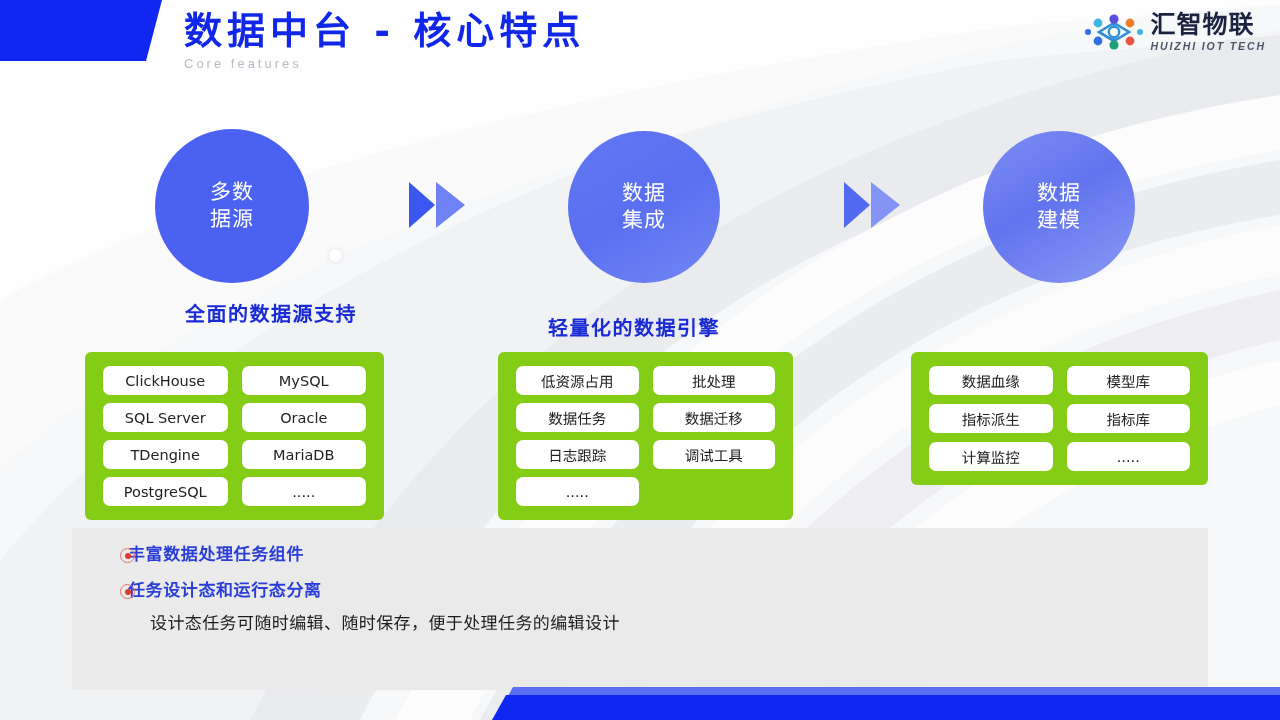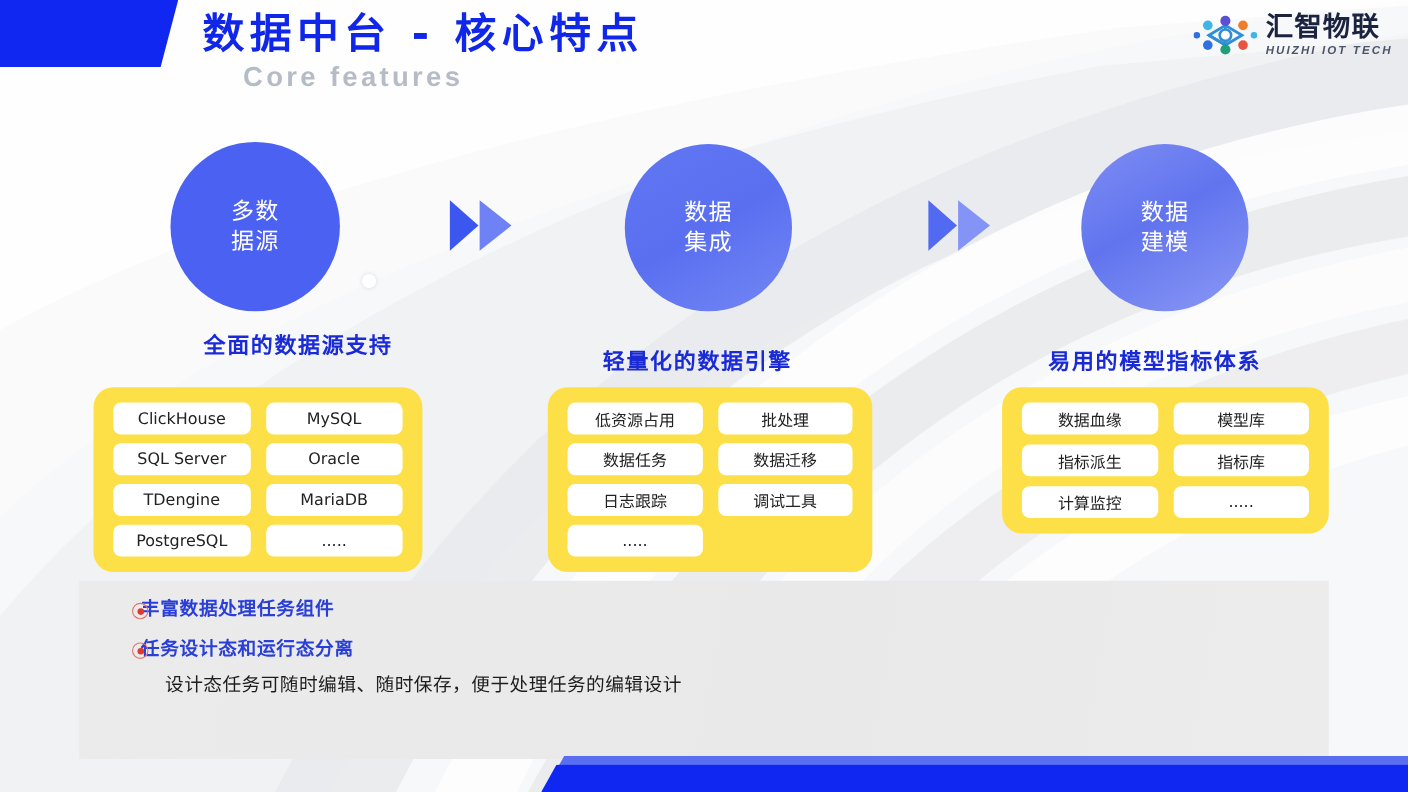--- a/index.html
+++ b/index.html
@@ -31,22 +31,22 @@
 
   
   .header { position:absolute; left:184px; top:8px; width:700px; }
   .title {
     font-size:38px; font-weight:bold; color:#1026e8;
     letter-spacing:5px; line-height:46px;
     font-family:"DejaVu Sans","Liberation Sans",sans-serif;
     white-space:nowrap;
   }
   .subtitle {
-    font-size:25px; color:#b6bcc6; letter-spacing:3px;
-    margin-top:2px; font-weight:bold;margin-left:37px;
+    font-size:13px; color:#b6bcc6; letter-spacing:3px;
+    margin-top:2px; font-weight:normal;
   }
 
   
   .logo { position:absolute; right:14px; top:10px; display:flex; align-items:center; gap:8px; }
   .logo-mark { width:58px; height:44px; flex:none; }
   .logo-text { display:flex; flex-direction:column; line-height:1; }
   .logo-cn {
     font-size:25px; font-weight:bold; color:#1b2340; letter-spacing:1px;
     font-family:"DejaVu Sans","Liberation Sans",sans-serif;
   }
@@ -85,21 +85,21 @@
     position:absolute; font-size:20px; font-weight:bold; color:#1a2bd6;
     letter-spacing:1.5px; white-space:nowrap;
     font-family:"DejaVu Sans","Liberation Sans",sans-serif;
   }
   .l1 { left:137px; top:298px;margin-left:48px; }
   .l2 { left:548px; top:312px; }
   .l3 { left:953px; top:312px; }
 
   
   .tagbox {
-    position:absolute; background:#fde047; border-radius:18px;
+    position:absolute; background:#84cc16; border-radius:6px;
     padding:14px 18px;
   }
   .tagbox-grid {
     display:grid; grid-template-columns:1fr 1fr;
     column-gap:14px; row-gap:8px;
   }
   .tag {
     background:#ffffff; border-radius:7px;
     height:29px; display:flex; align-items:center; justify-content:center;
     font-size:14.5px; color:#222; white-space:nowrap;
@@ -224,21 +224,20 @@
     <polygon points="2,3 2,49 28,26" fill="#3c57ef"></polygon>
     <polygon points="29,3 29,49 58,26" fill="#6e82f5"></polygon>
   </svg>
   <svg class="arrow" style="left:842px; top:179px;" viewBox="0 0 64 52">
     <polygon points="2,3 2,49 28,26" fill="#5269f1"></polygon>
     <polygon points="29,3 29,49 58,26" fill="#8394f6"></polygon>
   </svg>
 
   <div class="sec-label l1">全面的数据源支持</div>
   <div class="sec-label l2">轻量化的数据引擎</div>
-  <div class="sec-label l3">易用的模型指标体系</div>
 
   <div class="tagbox b1">
     <div class="tagbox-grid">
       <div class="tag">ClickHouse</div>
       <div class="tag">MySQL</div>
       <div class="tag">SQL Server</div>
       <div class="tag">Oracle</div>
       <div class="tag">TDengine</div>
       <div class="tag">MariaDB</div>
       <div class="tag">PostgreSQL</div>

